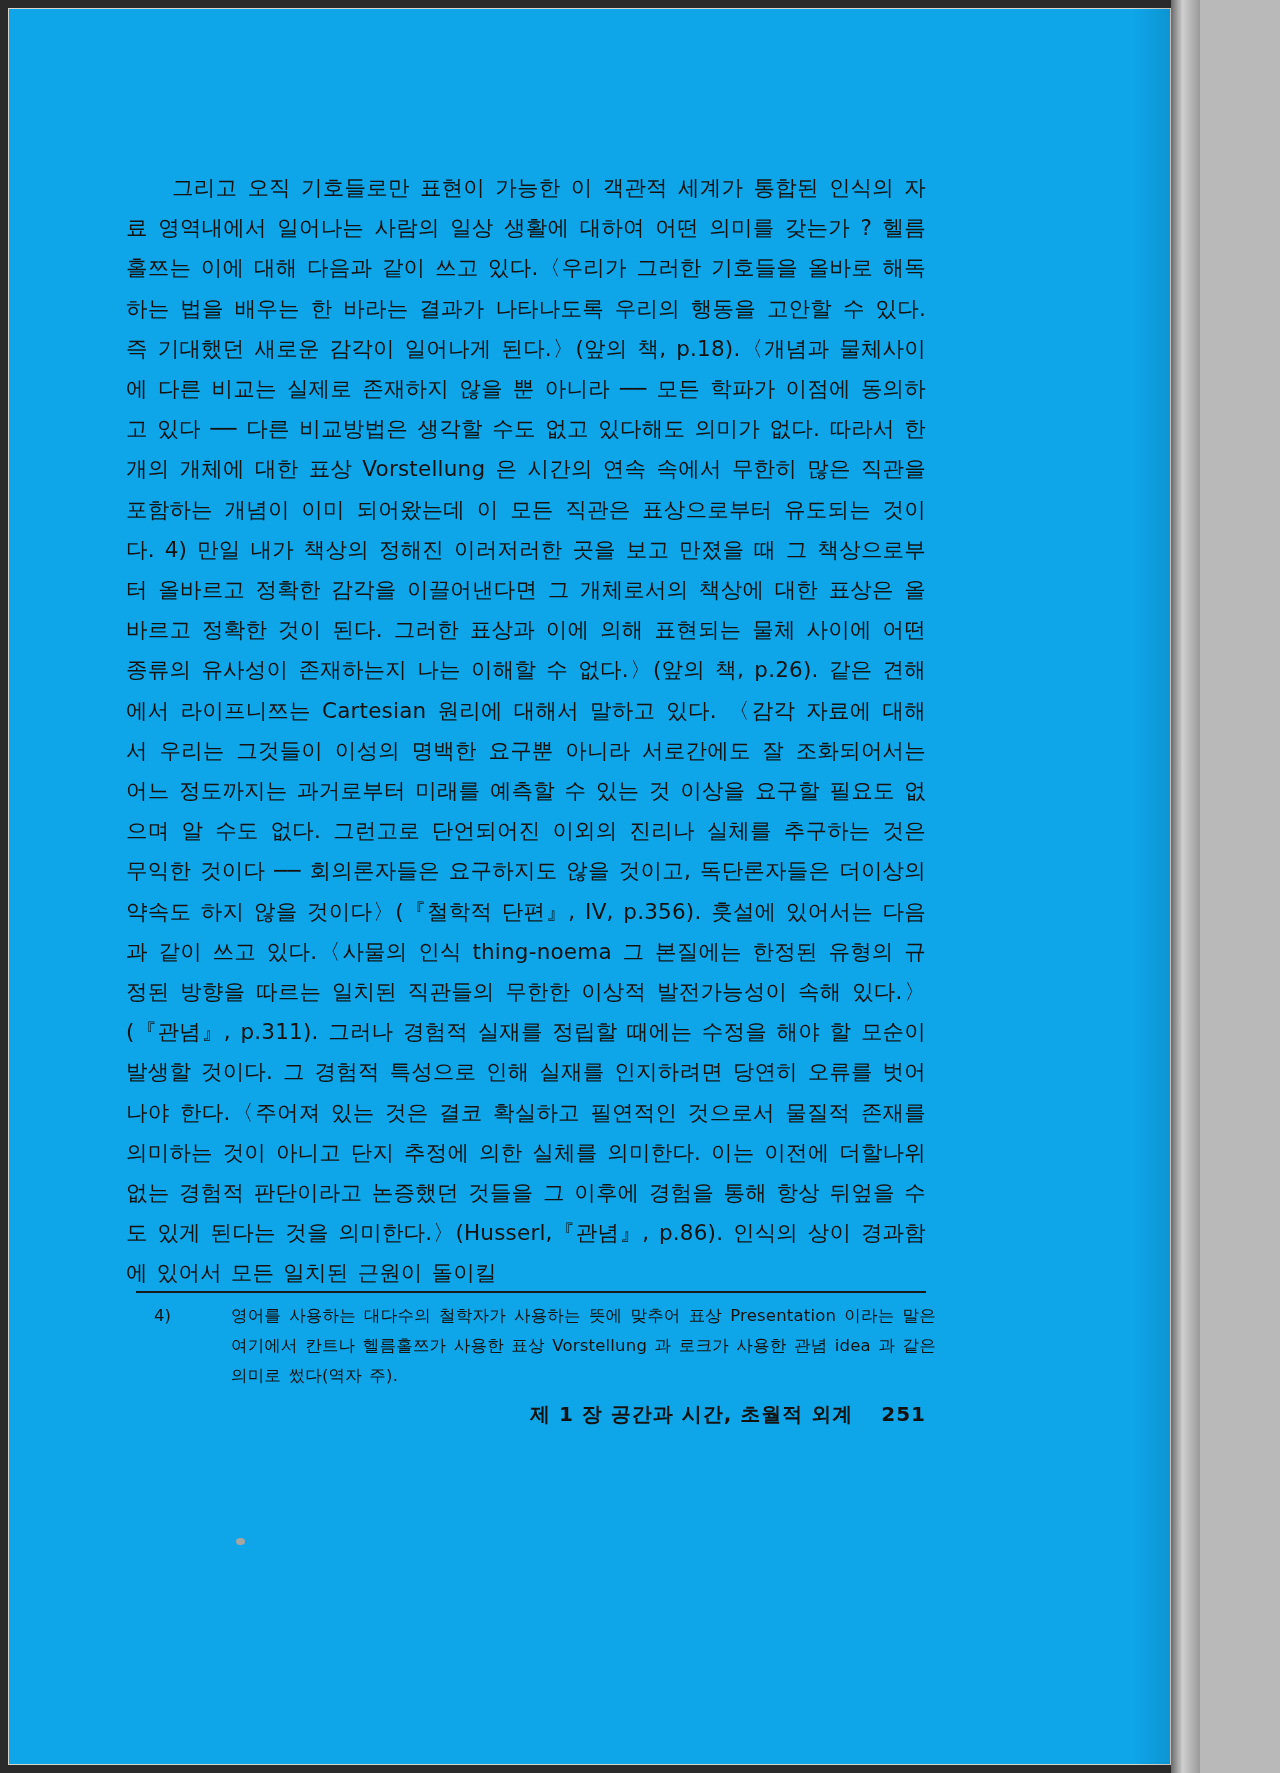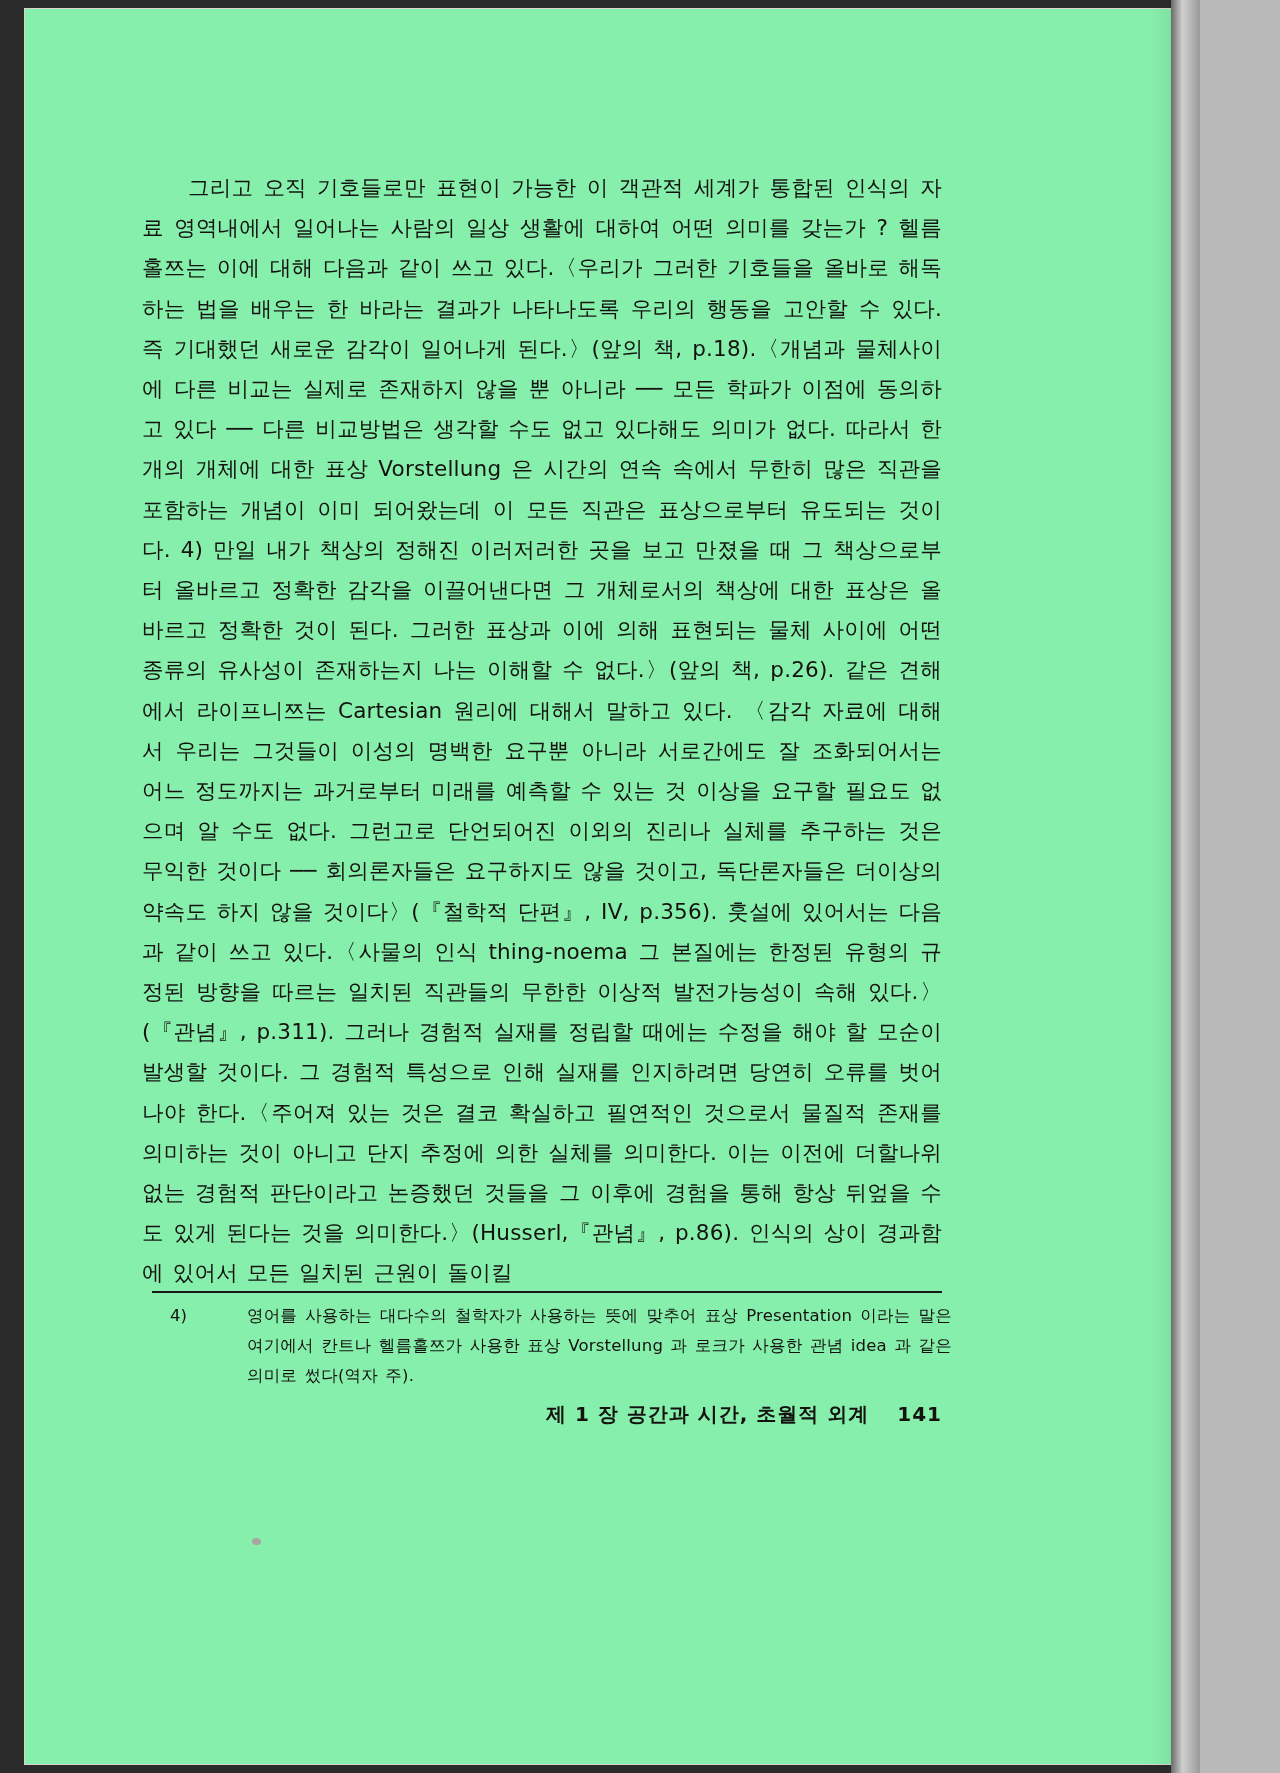--- a/index.html
+++ b/index.html
@@ -19,25 +19,25 @@
   #scan-frame {
     position: absolute;
     left: 0;
     top: 0;
     width: 1200px;
     height: 1773px;
     background: #2a2a2a;
   }
   #page-sheet {
     position: absolute;
-    left: 24px;
+    left: 8px;
     top: 8px;
     width: 1163px;
     height: 1757px;
-    background: #86efac;
+    background: #0ea5e9;
     box-shadow: inset 0 0 0 1px #d8d5cd;
   }
   
   #gutter-shade {
     position: absolute;
     right: 0;
     top: 0;
     width: 38px;
     height: 100%;
     background: linear-gradient(to right, rgba(0,0,0,0.0), rgba(0,0,0,0.10));
@@ -145,21 +145,21 @@
 
       <div id="footnote-rule"></div>
 
       <div id="footnote">
         <span class="marker">4)</span>
         <span class="fn-text">영어를 사용하는 대다수의 철학자가 사용하는 뜻에 맞추어 표상 Presentation 이라는 말은 여기에서 칸트나 헬름홀쯔가 사용한 표상 Vorstellung 과 로크가 사용한 관념 idea 과 같은 의미로 썼다(역자 주).</span>
       </div>
 
       <div id="running-foot">
         <span class="chapter-line">제 1 장  공간과 시간, 초월적 외계</span>
-        <span class="page-number">141</span>
+        <span class="page-number">251</span>
       </div>
 
       <div id="speck"></div>
 
       <div id="gutter-shade"></div>
     </div>
   </div>
 
   <div id="page-edge"></div>
 </div>

